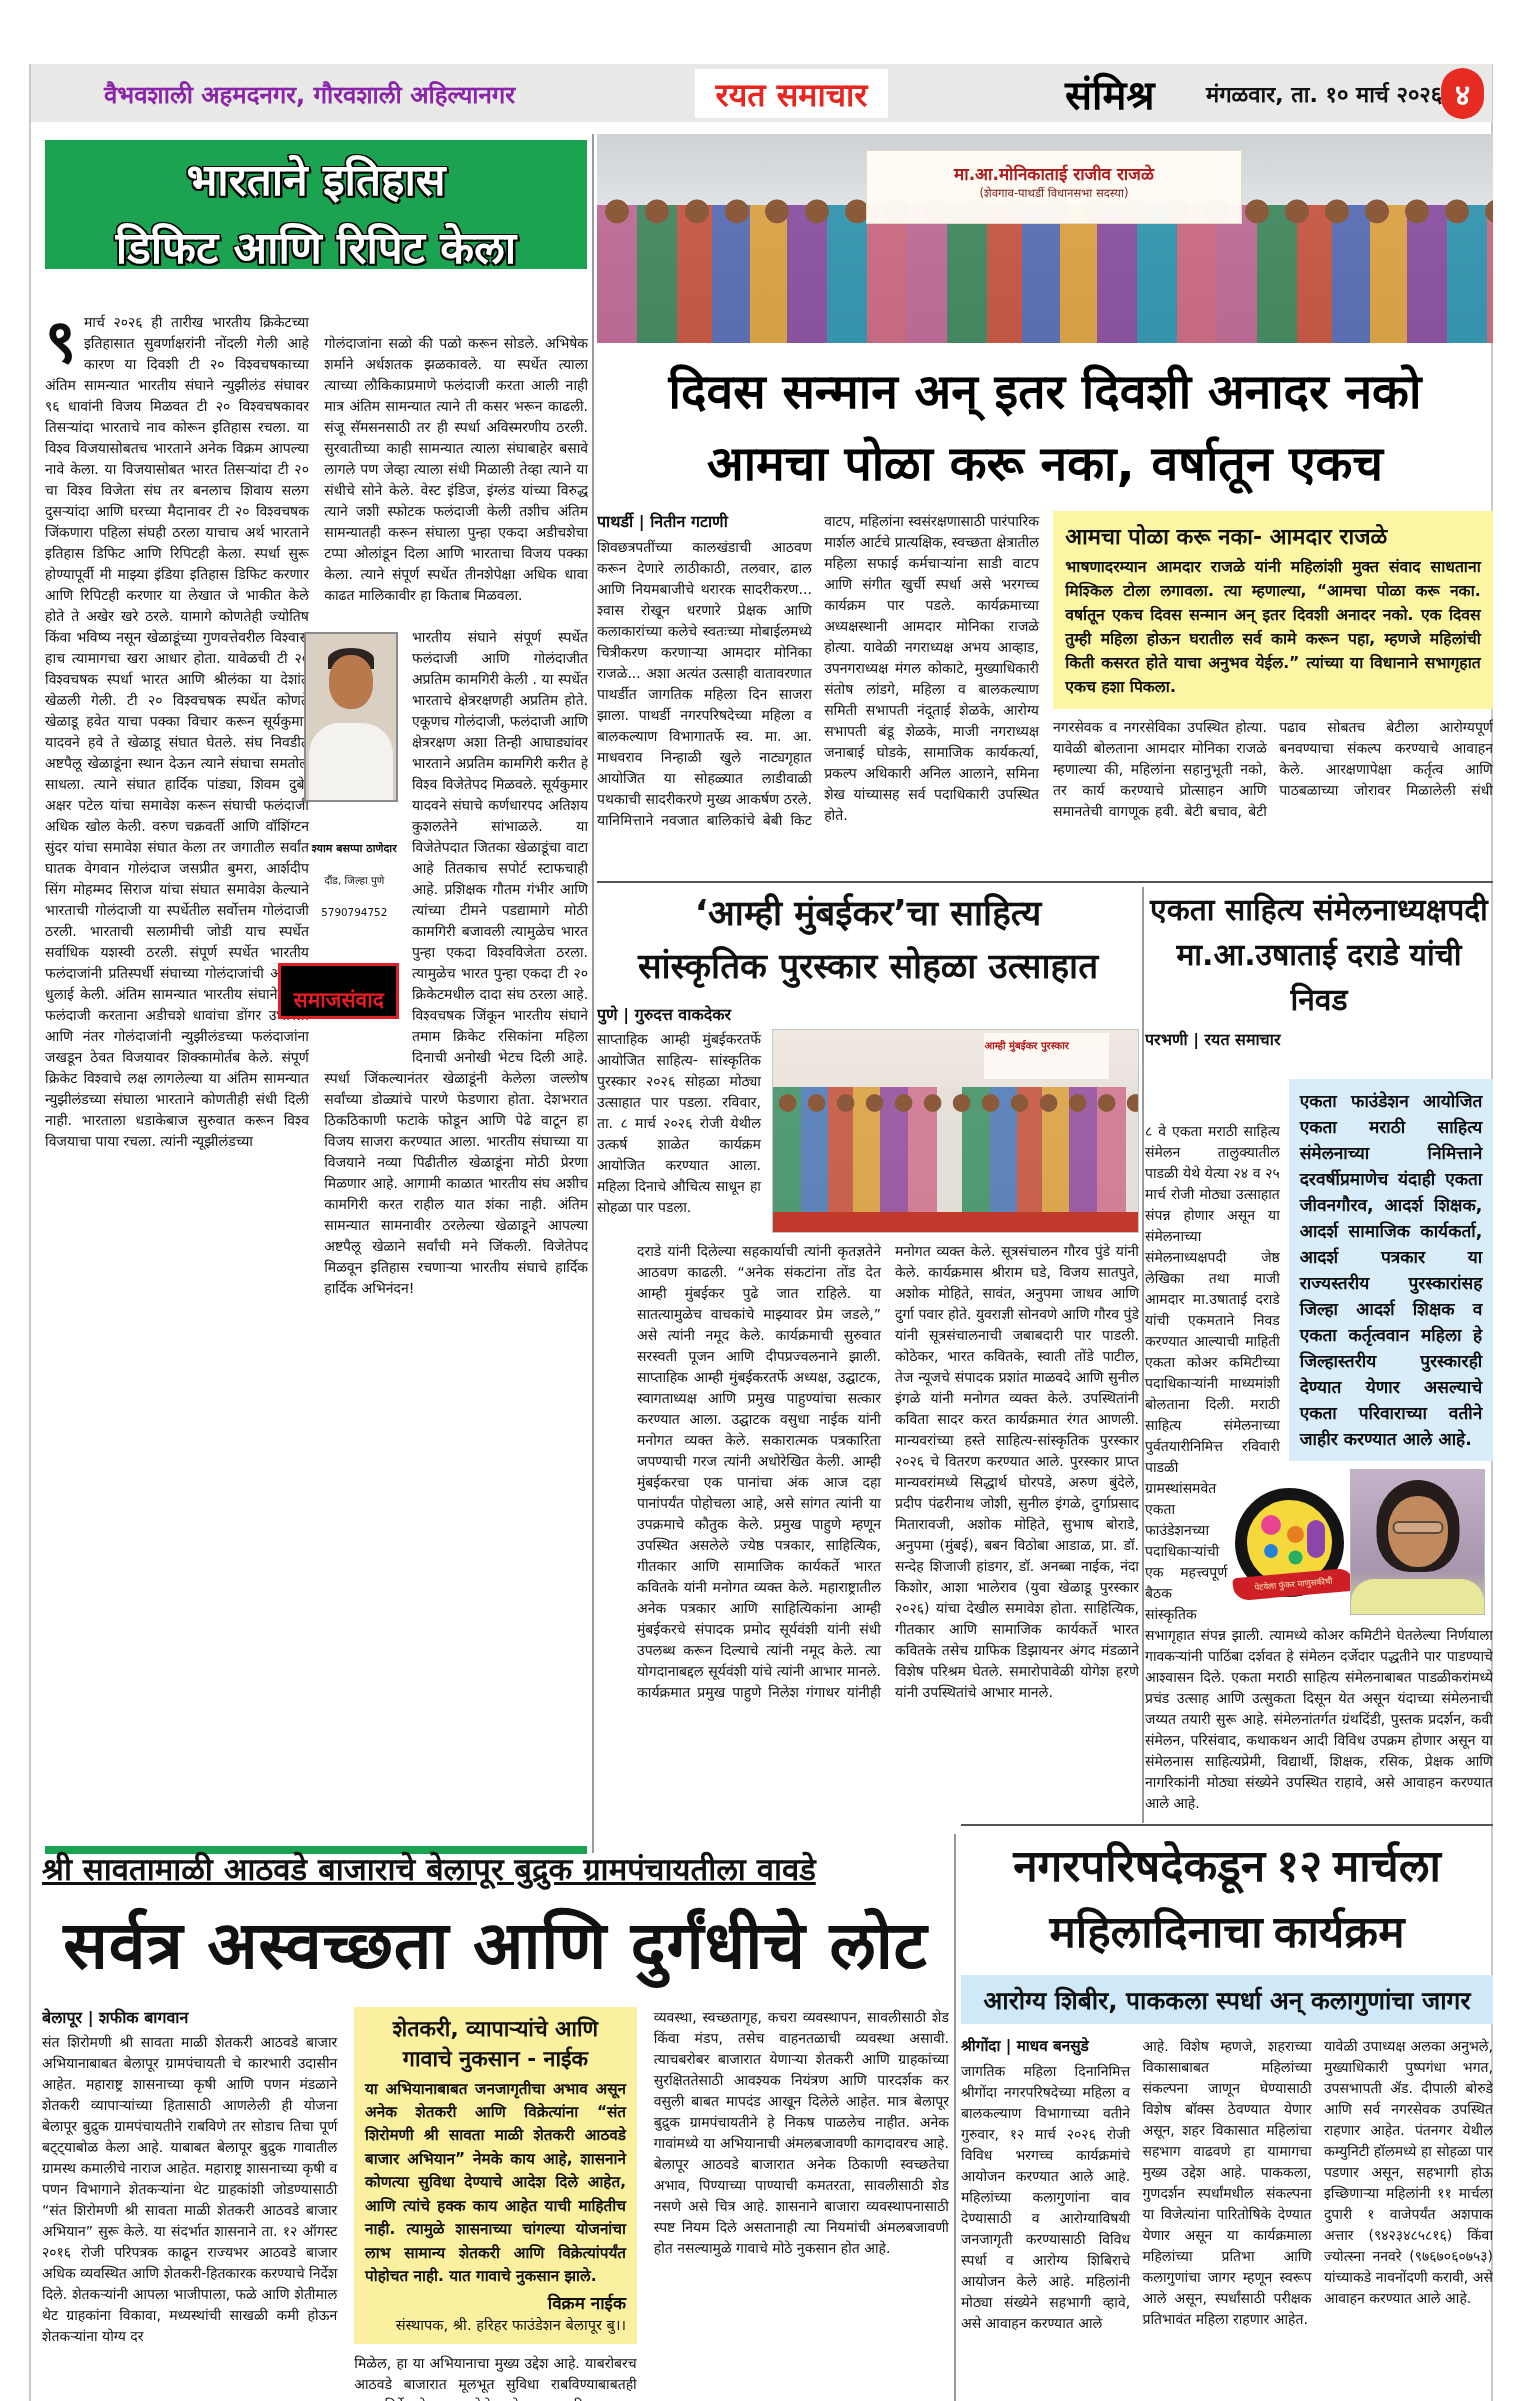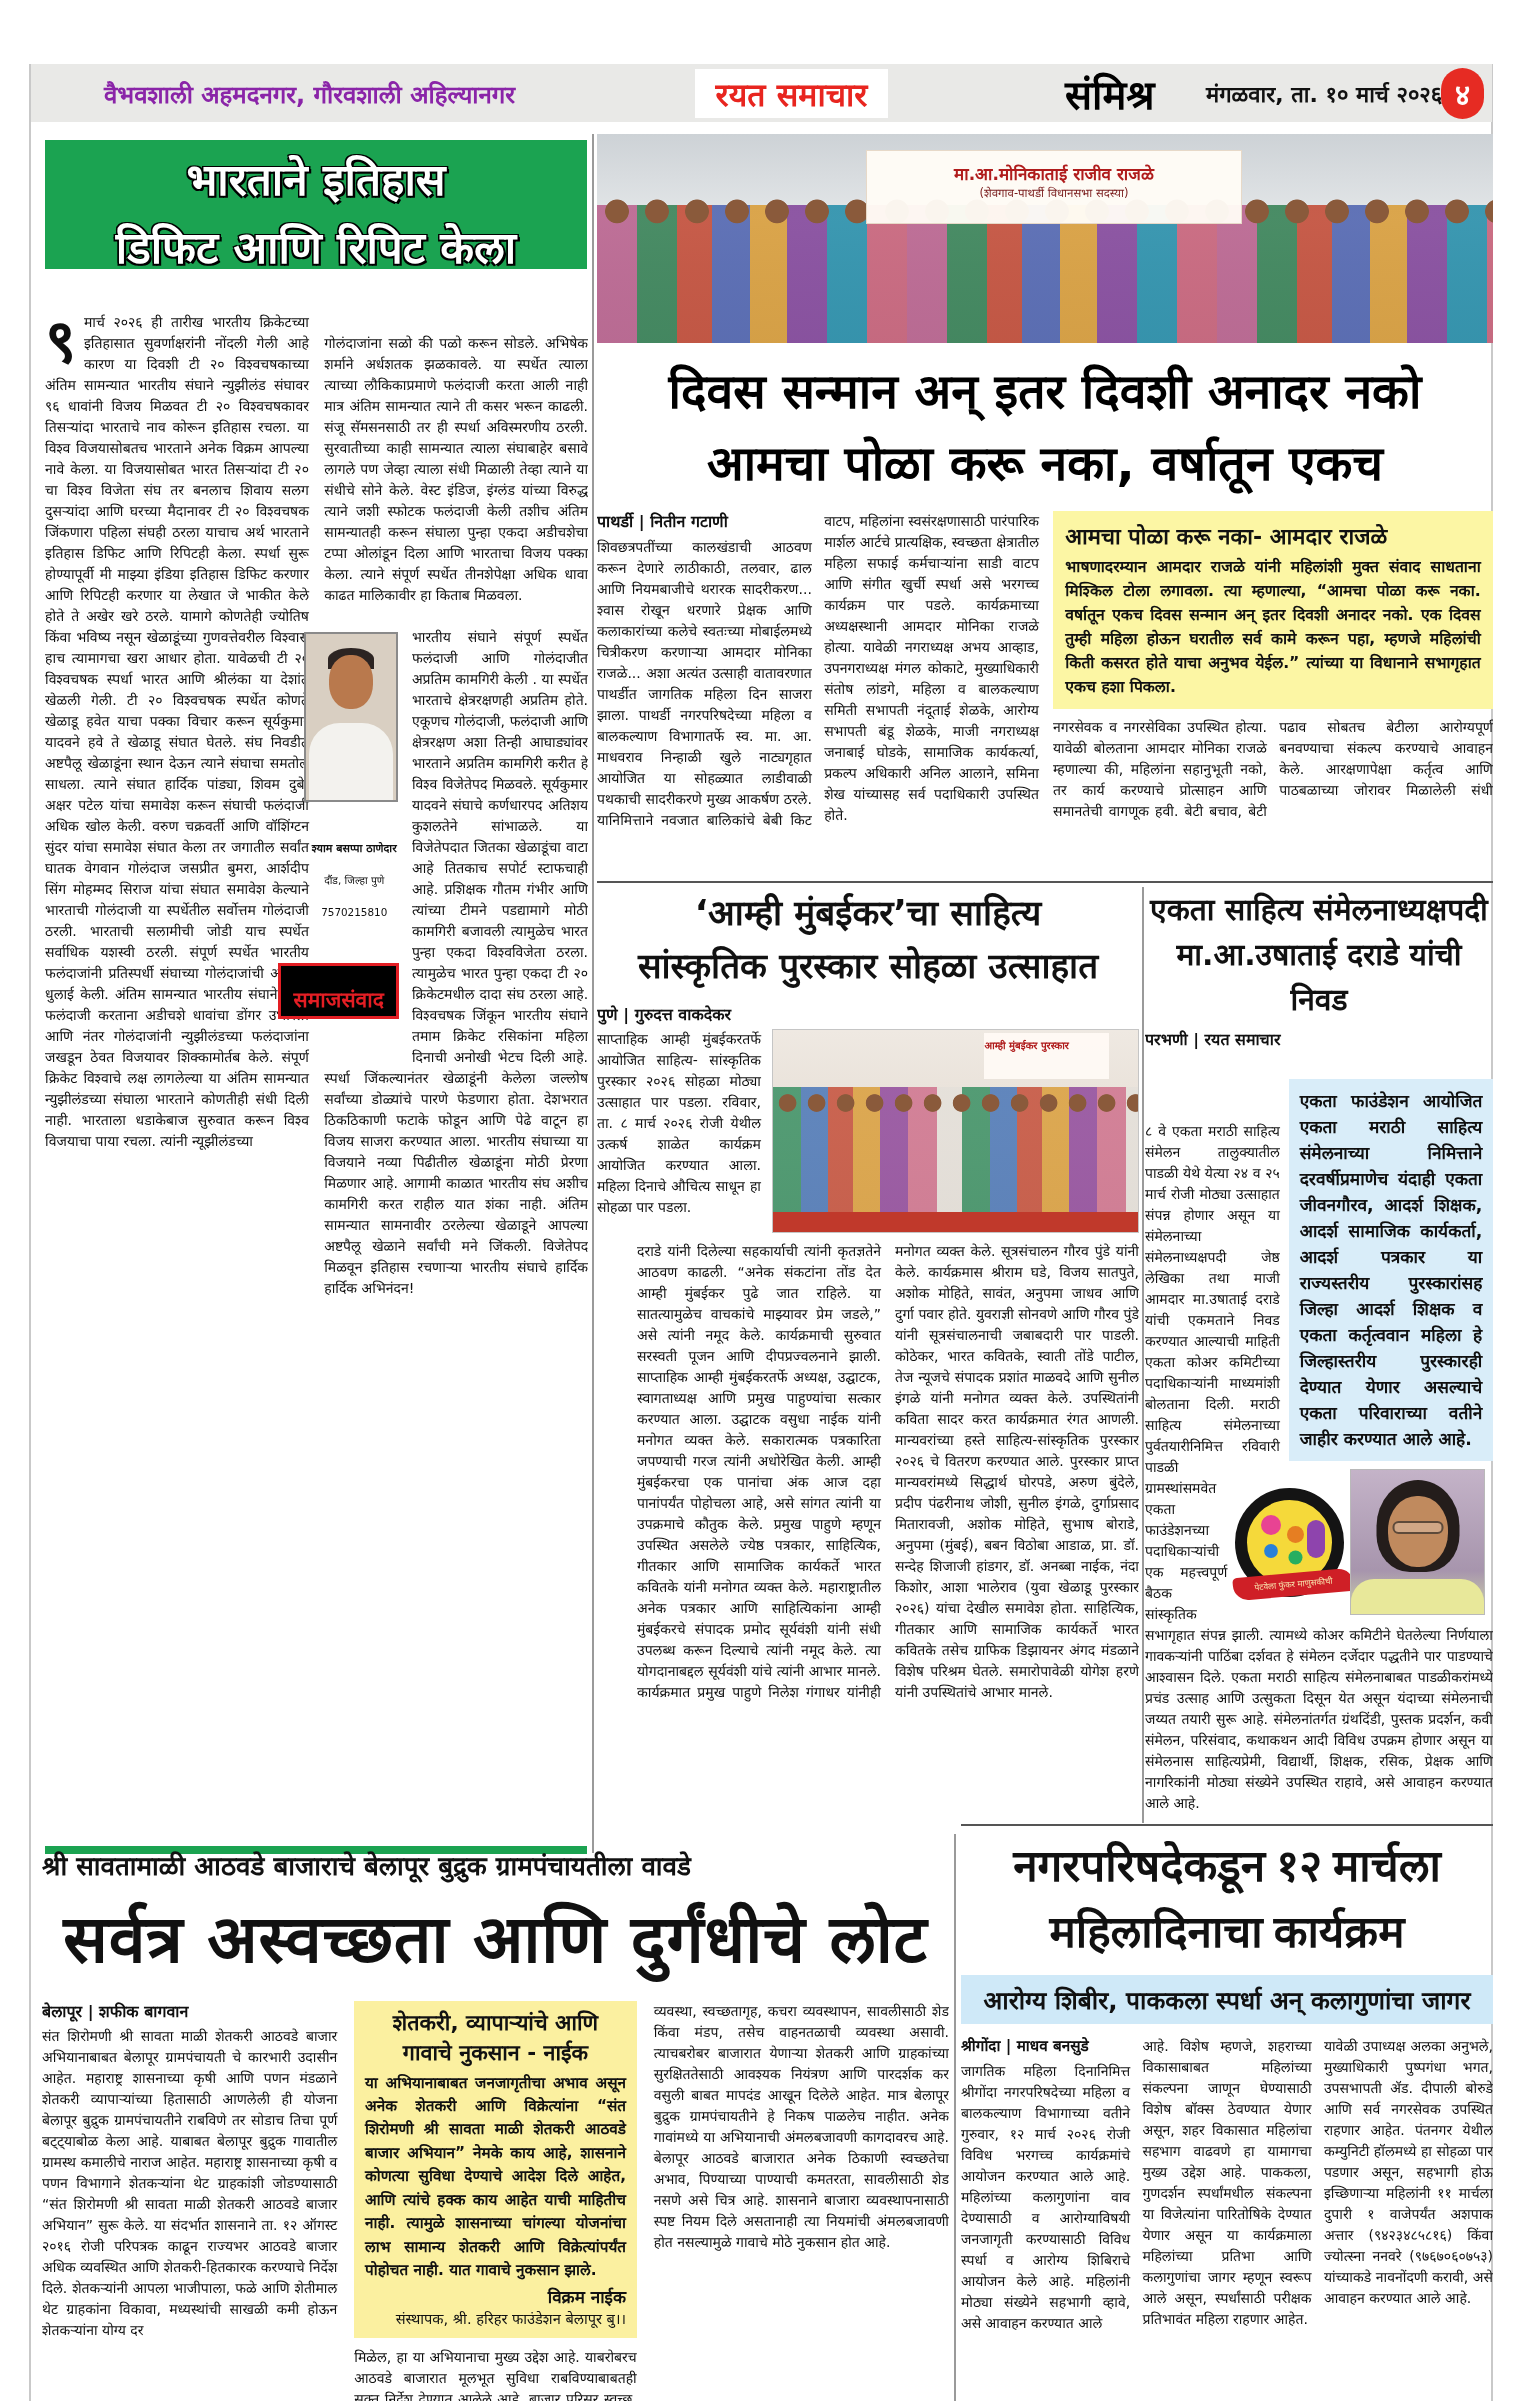--- a/index.html
+++ b/index.html
@@ -91,21 +91,21 @@
   .ek-logo .f3 { left:60px; top:20px; width:18.4px; height:38px; border-radius:9.2px; background:#8e44ad; }
   .ek-ribbon { position:absolute; left:-14px; bottom:-10.7px; width:121px; height:23px; background:#cf1f26; border-radius:4.6px 15.3px 4.6px 15.3px; transform:rotate(-5deg); color:#f9e8b0; font-size:8.4px; text-align:center; line-height:23px; overflow:hidden; }
   .usha { position:relative; width:135px; height:146px; border:0.8px solid #b9b9b9; overflow:hidden; background:linear-gradient(180deg,#c4b3c8 0%,#a795ad 70%,#cfd6a9 100%); }
   .usha .hair { position:absolute; left:50%; top:9.2px; transform:translateX(-50%); width:83px; height:92px; border-radius:50% 50% 40% 40%; background:#241d1b; }
   .usha .face { position:absolute; left:50%; top:26px; transform:translateX(-50%); width:60px; height:71px; border-radius:48%; background:#c08a5e; }
   .usha .specs { position:absolute; left:50%; top:51px; transform:translateX(-50%); width:51px; height:12.3px; border:2.3px solid #5d4a3a; border-radius:6.1px; background:rgba(255,255,255,.25); }
   .usha .blouse { position:absolute; left:0; bottom:-4.6px; width:100%; height:40px; background:#e8e89a; border-radius:23px 23px 0 0; }
 
   
   .belapur { position:absolute; left:42px; top:1847px; width:907px; height:554px; overflow:hidden; }
-  .bel-kicker { font-size:26px; font-weight:bold; }
+  .bel-kicker { font-size:31px; font-weight:bold;text-decoration:underline; }
   .bel-head { text-align:center; font-size:66px; font-weight:bold; margin-top:7.7px; letter-spacing:0.8px; }
   .bel-cols { display:flex; gap:17px; margin-top:20px; }
   .bel-c1 { width:298px; } .bel-c2 { width:285px; } .bel-c3 { width:298px; }
   .ybox2 { background:#fbf0a0; padding:7.7px 10.7px 9.2px; }
   .ybox2 .t { text-align:center; font-size:21.5px; font-weight:bold; line-height:1.4; margin-bottom:3.1px; }
   .ybox2 .b { font-size:15.3px; line-height:23.4px; font-weight:600; text-align:justify; white-space:pre-line; }
   .ybox2 .s1 { text-align:right; font-weight:bold; font-size:17px; margin-top:3.1px; }
   .ybox2 .s2 { text-align:right; font-size:14.6px; }
 
   
@@ -144,21 +144,21 @@
         <span>गोलंदाजांना सळो की पळो करून सोडले. अभिषेक शर्माने अर्धशतक झळकावले. या स्पर्धेत त्याला त्याच्या लौकिकाप्रमाणे फलंदाजी करता आली नाही मात्र अंतिम सामन्यात त्याने ती कसर भरून काढली. संजू सॅमसनसाठी तर ही स्पर्धा अविस्मरणीय ठरली. सुरवातीच्या काही सामन्यात त्याला संघाबाहेर बसावे लागले पण जेव्हा त्याला संधी मिळाली तेव्हा त्याने या संधीचे सोने केले. वेस्ट इंडिज, इंग्लंड यांच्या विरुद्ध त्याने जशी स्फोटक फलंदाजी केली तशीच अंतिम सामन्यातही करून संघाला पुन्हा एकदा अडीचशेचा टप्पा ओलांडून दिला आणि भारताचा विजय पक्का केला. त्याने संपूर्ण स्पर्धेत तीनशेपेक्षा अधिक धावा काढत मालिकावीर हा किताब मिळवला.</span>
         <div class="author-card">
           <div class="author-photo">
             <div class="hair"></div>
             <div class="head"></div>
             <div class="shirt"></div>
           </div>
           <div class="author-cap">
             <div class="nm">श्याम बसप्पा ठाणेदार</div>
             <div>दौंड, जिल्हा पुणे</div>
-            <div>7570215810</div>
+            <div>5790794752</div>
           </div>
           <div class="samaj-box">
             <span>समाजसंवाद</span>
           </div>
         </div>
         <span>भारतीय संघाने संपूर्ण स्पर्धेत फलंदाजी आणि गोलंदाजीत अप्रतिम कामगिरी केली . या स्पर्धेत भारताचे क्षेत्ररक्षणही अप्रतिम होते. एकूणच गोलंदाजी, फलंदाजी आणि क्षेत्ररक्षण अशा तिन्ही आघाड्यांवर भारताने अप्रतिम कामगिरी करीत हे विश्व विजेतेपद मिळवले. सूर्यकुमार यादवने संघाचे कर्णधारपद अतिशय कुशलतेने सांभाळले. या विजेतेपदात जितका खेळाडूंचा वाटा आहे तितकाच सपोर्ट स्टाफचाही आहे. प्रशिक्षक गौतम गंभीर  आणि त्यांच्या टीमने पडद्यामागे मोठी कामगिरी बजावली त्यामुळेच भारत पुन्हा एकदा विश्वविजेता ठरला. त्यामुळेच भारत पुन्हा एकदा टी २० क्रिकेटमधील दादा संघ ठरला आहे. विश्वचषक जिंकून भारतीय संघाने तमाम क्रिकेट रसिकांना महिला दिनाची अनोखी भेटच दिली आहे. स्पर्धा जिंकल्यानंतर खेळाडूंनी केलेला जल्लोष सर्वांच्या डोळ्यांचे पारणे फेडणारा होता. देशभरात ठिकठिकाणी फटाके फोडून आणि पेढे वाटून हा विजय साजरा करण्यात आला. भारतीय संघाच्या या विजयाने नव्या पिढीतील खेळाडूंना मोठी प्रेरणा मिळणार आहे. आगामी काळात भारतीय संघ अशीच कामगिरी करत राहील यात शंका नाही. अंतिम सामन्यात सामनावीर ठरलेल्या खेळाडूने आपल्या अष्टपैलू खेळाने सर्वांची मने जिंकली. विजेतेपद मिळवून इतिहास रचणाऱ्या भारतीय संघाचे हार्दिक हार्दिक अभिनंदन!</span>
       </div>
     </div>
     <div class="green-bar"></div>
   </div>

